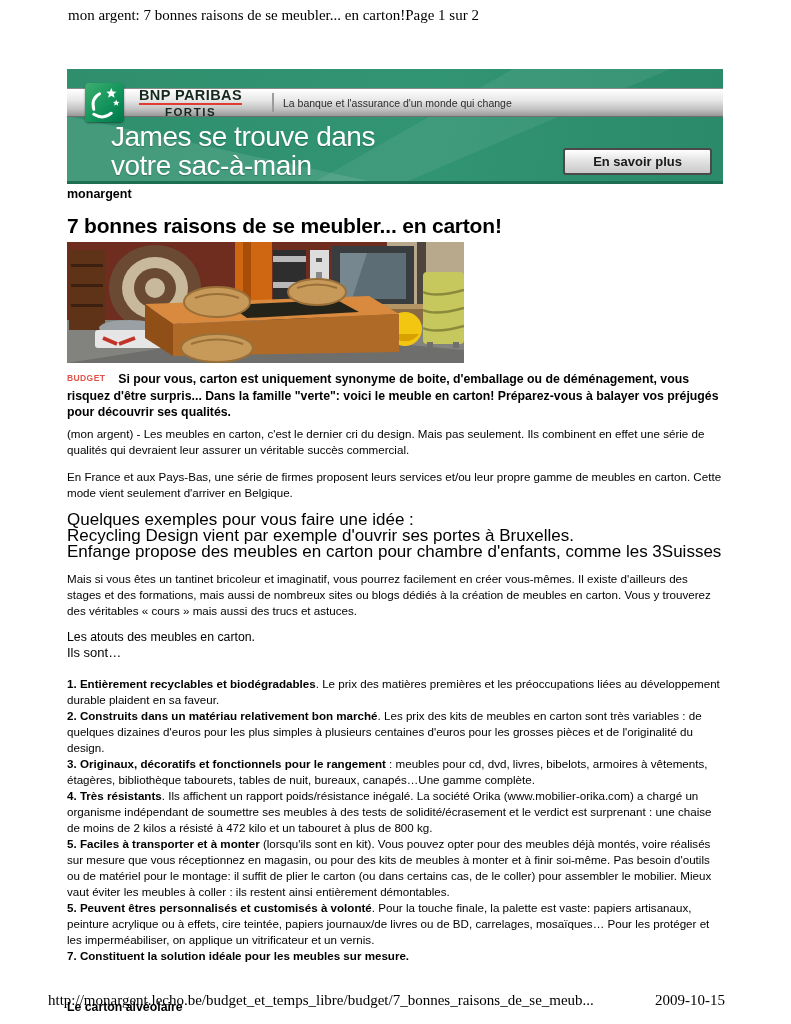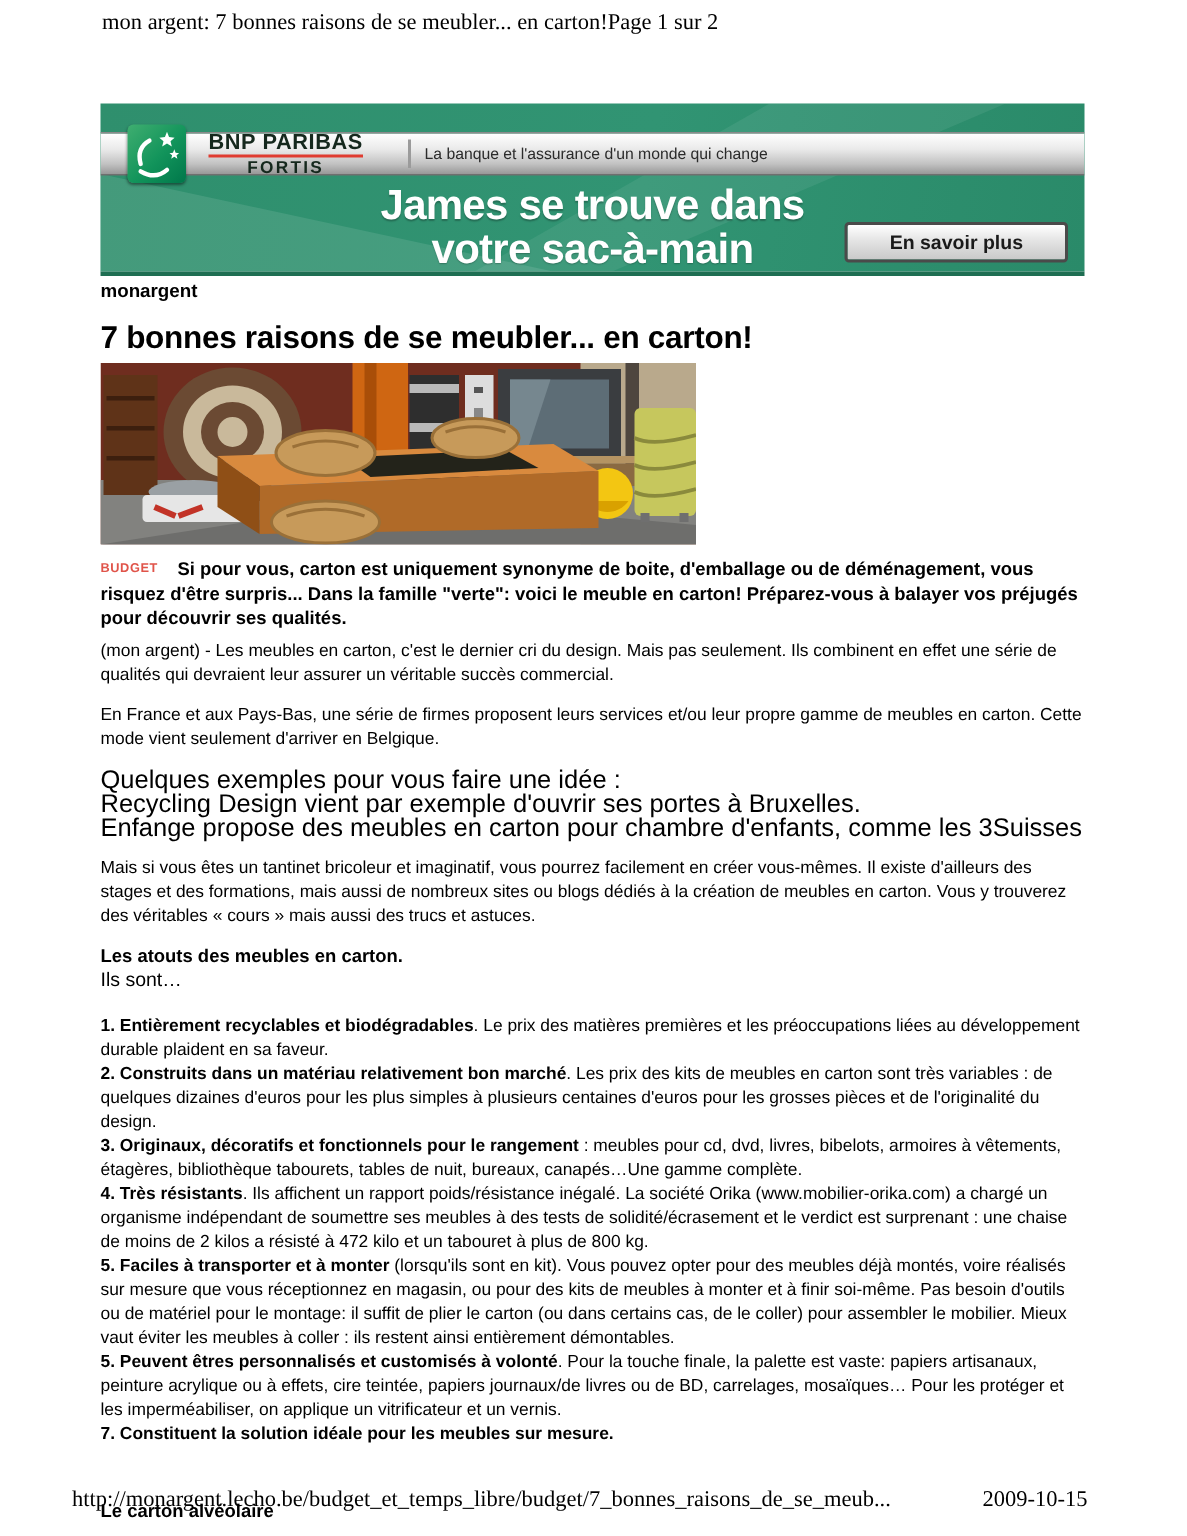--- a/index.html
+++ b/index.html
@@ -55,23 +55,23 @@
   .brand .line2 { font-size: 11.5px; font-weight: bold; color: #15281d; letter-spacing: 1.5px; line-height: 12px; margin-top: 1px; }
   .brand-sep {
     position: absolute; top: 24px; left: 205px; height: 19px; width: 2px;
     background: #9b9b9b; z-index: 2;
   }
   .tagline {
     position: absolute; top: 28px; left: 216px; z-index: 2;
     font-size: 10.5px; color: #2b2b2b;
   }
   .headline {
-    position: absolute; top: 53px; left: 0; right: 0; text-align: center;
-    color: #ffffff; font-weight: bold; font-size: 28px; line-height: 29px;
-    letter-spacing: -0.5px; text-shadow: 0 1px 1px rgba(0,0,0,0.25); z-index: 1;
+    position: absolute; top: 53px; left: 0; right: 0; 
+    color: #ffffff; font-weight: normal; font-size: 28px; line-height: 29px;
+    letter-spacing: -0.5px; text-shadow: 0 1px 1px rgba(0,0,0,0.25); z-index: 1; padding-left: 44px;
   }
   .cta-button {
     position: absolute; right: 11px; bottom: 6px; z-index: 3;
     background: linear-gradient(#ffffff, #e4e4e4 45%, #c9c9c9);
     border: 2px solid #4a4a4a; border-radius: 3px;
     font-size: 13px; font-weight: bold; color: #1a1a1a;
     padding: 4px 28px; cursor: pointer; font-family: "Liberation Sans", sans-serif;
   }
 
   
@@ -81,21 +81,21 @@
   .photo { display: block; width: 397px; height: 121px; margin: 0 0 8px 0; }
 
   .intro { font-size: 12.3px; font-weight: bold; line-height: 16px; margin: 0 0 6px 0; }
   .budget-label {
     color: #e0544a; font-size: 8.5px; font-weight: bold; letter-spacing: 0.4px;
     position: relative; top: -2px; margin-right: 13px;
   }
   .para { font-size: 11.6px; line-height: 16px; margin: 0 0 11px 0; }
   .lines .line { font-size: 17px; line-height: 16px; }
   .lines { margin: 0 0 11px 0; }
-  .atouts-heading { font-size: 12.3px; font-weight: bold; margin: 0 0 1px 0; }
+  .atouts-heading { font-size: 12.3px; font-weight: normal; margin: 0 0 1px 0; }
   .atouts-lead { font-size: 13px; line-height: 16px; margin: 0 0 15px 0; }
   .atout-item { font-size: 11.6px; line-height: 16px; }
   .atout-item .lead { font-weight: bold; }
   .alveolaire-heading { font-size: 12.3px; font-weight: bold; margin: 36px 0 5px 0; }
 </style>
 </head>
 <body>
 
 <div class="print-header">
   <span>mon argent: 7 bonnes raisons de se meubler... en carton!</span>

